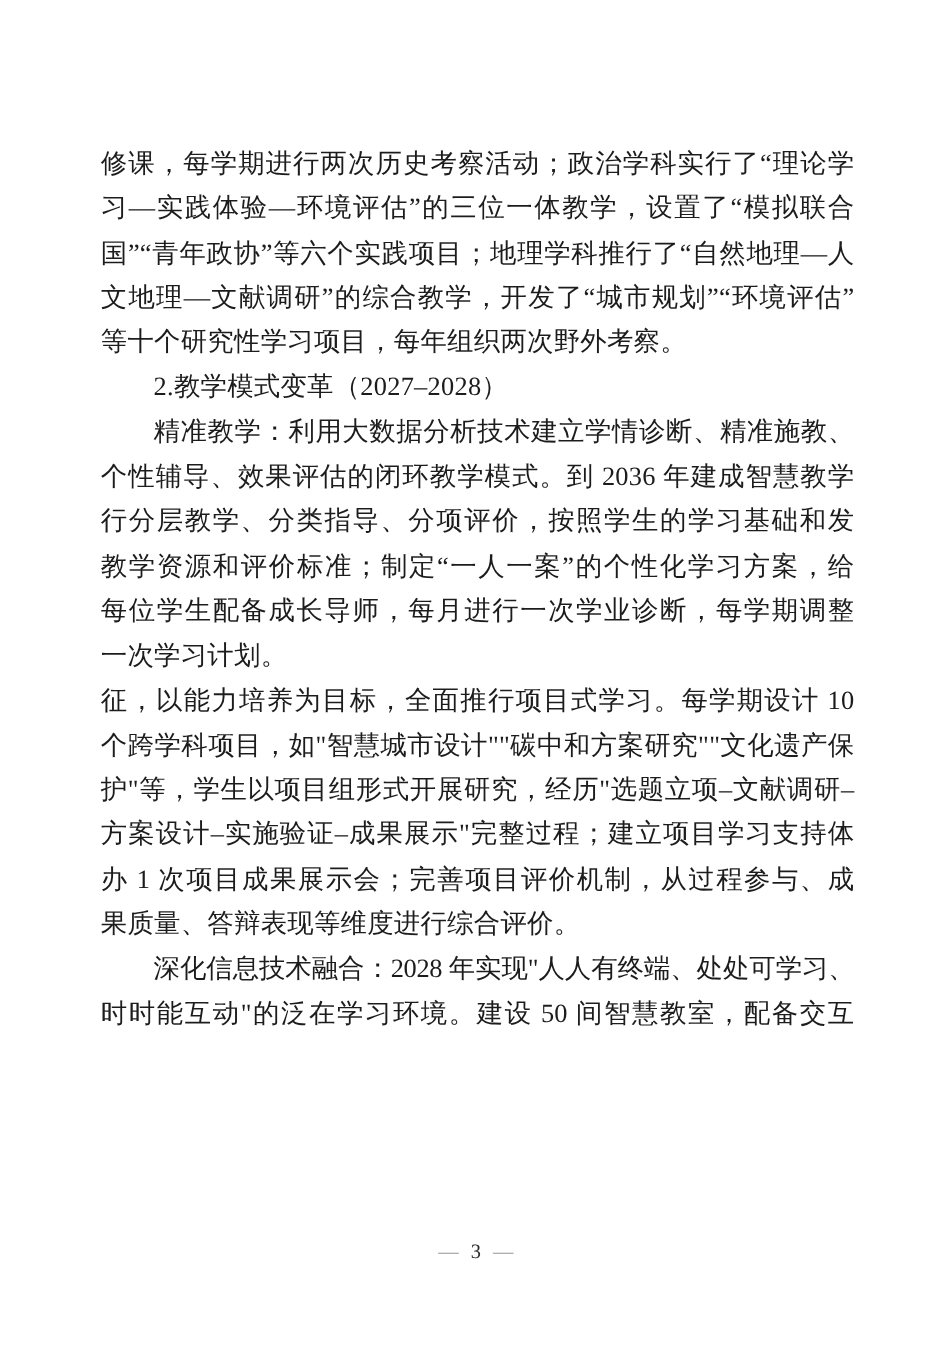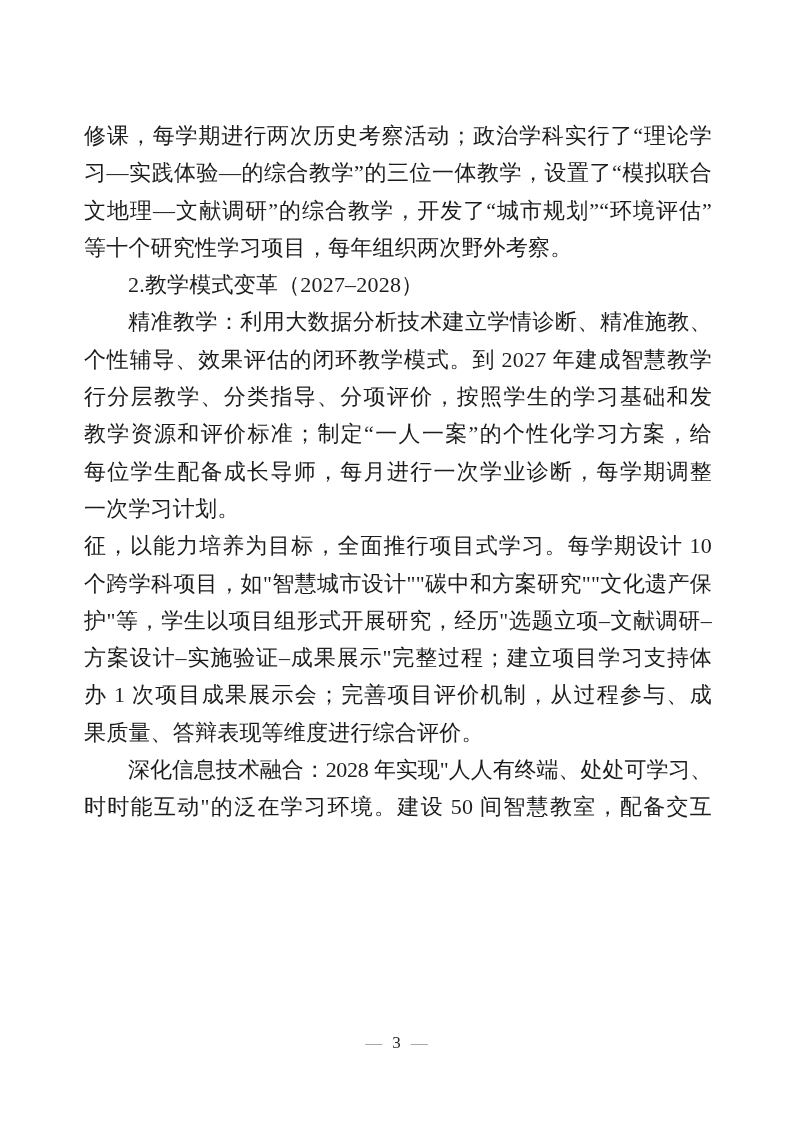--- a/index.html
+++ b/index.html
@@ -53,30 +53,31 @@
   .footer .dash { color: #9a9a9a; }
   .footer .num { color: #2a2a2a; margin: 0 10px; }
 </style>
 </head>
 <body>
 
 <div class="page">
   <div class="doc-body" id="doc-body">
       <div class="para para-paragraph-1">
         <div class="line">修课，每学期进行两次历史考察活动；政治学科实行了“理论学</div>
-        <div class="line">习—实践体验—的综合教学”的三位一体教学，设置了“模拟联合</div>
+        <div class="line">习—实践体验—环境评估”的三位一体教学，设置了“模拟联合</div>
+        <div class="line">国”“青年政协”等六个实践项目；地理学科推行了“自然地理—人</div>
         <div class="line">文地理—文献调研”的综合教学，开发了“城市规划”“环境评估”</div>
         <div class="line flush">等十个研究性学习项目，每年组织两次野外考察。</div>
       </div>
       <div class="para para-heading-1">
         <div class="line indent flush">2.教学模式变革（2027–2028）</div>
       </div>
       <div class="para para-paragraph-2">
         <div class="line indent">精准教学：利用大数据分析技术建立学情诊断、精准施教、</div>
-        <div class="line">个性辅导、效果评估的闭环教学模式。到 2027 年建成智慧教学</div>
+        <div class="line">个性辅导、效果评估的闭环教学模式。到 2036 年建成智慧教学</div>
         <div class="line">行分层教学、分类指导、分项评价，按照学生的学习基础和发</div>
         <div class="line">教学资源和评价标准；制定“一人一案”的个性化学习方案，给</div>
         <div class="line">每位学生配备成长导师，每月进行一次学业诊断，每学期调整</div>
         <div class="line flush">一次学习计划。</div>
       </div>
       <div class="para para-paragraph-3">
         <div class="line">征，以能力培养为目标，全面推行项目式学习。每学期设计 10</div>
         <div class="line">个跨学科项目，如"智慧城市设计""碳中和方案研究""文化遗产保</div>
         <div class="line">护"等，学生以项目组形式开展研究，经历"选题立项–文献调研–</div>
         <div class="line">方案设计–实施验证–成果展示"完整过程；建立项目学习支持体</div>

